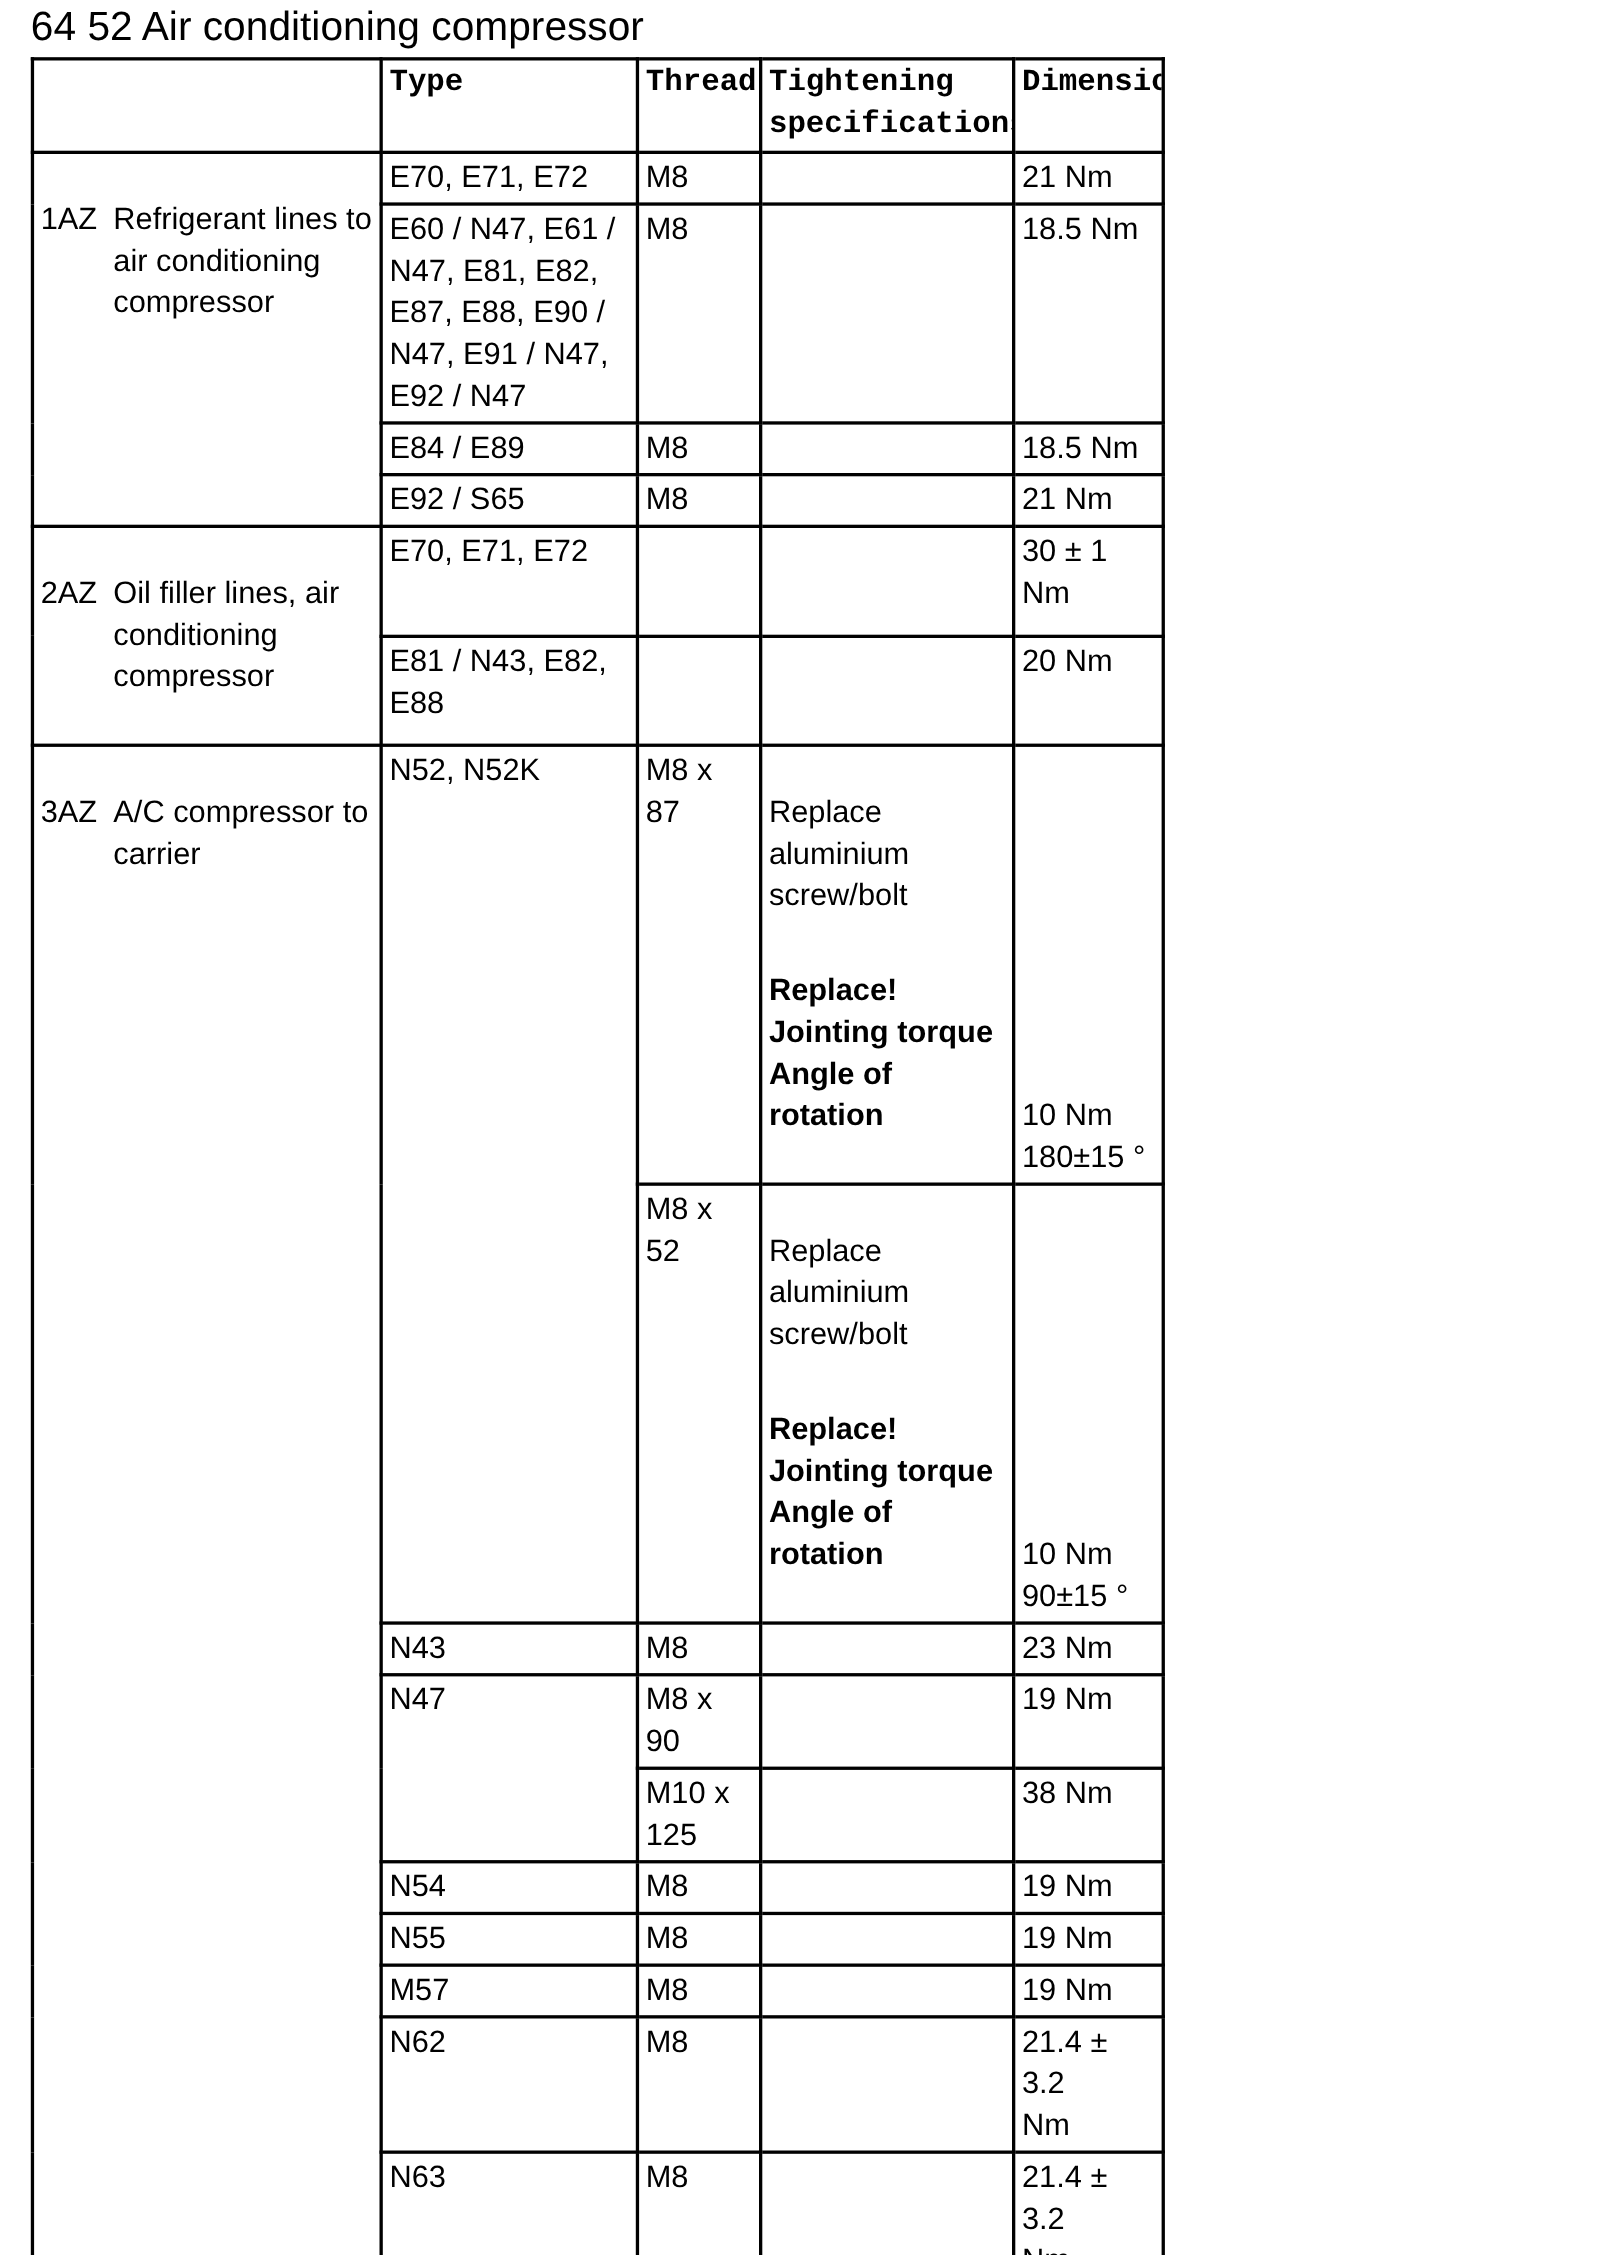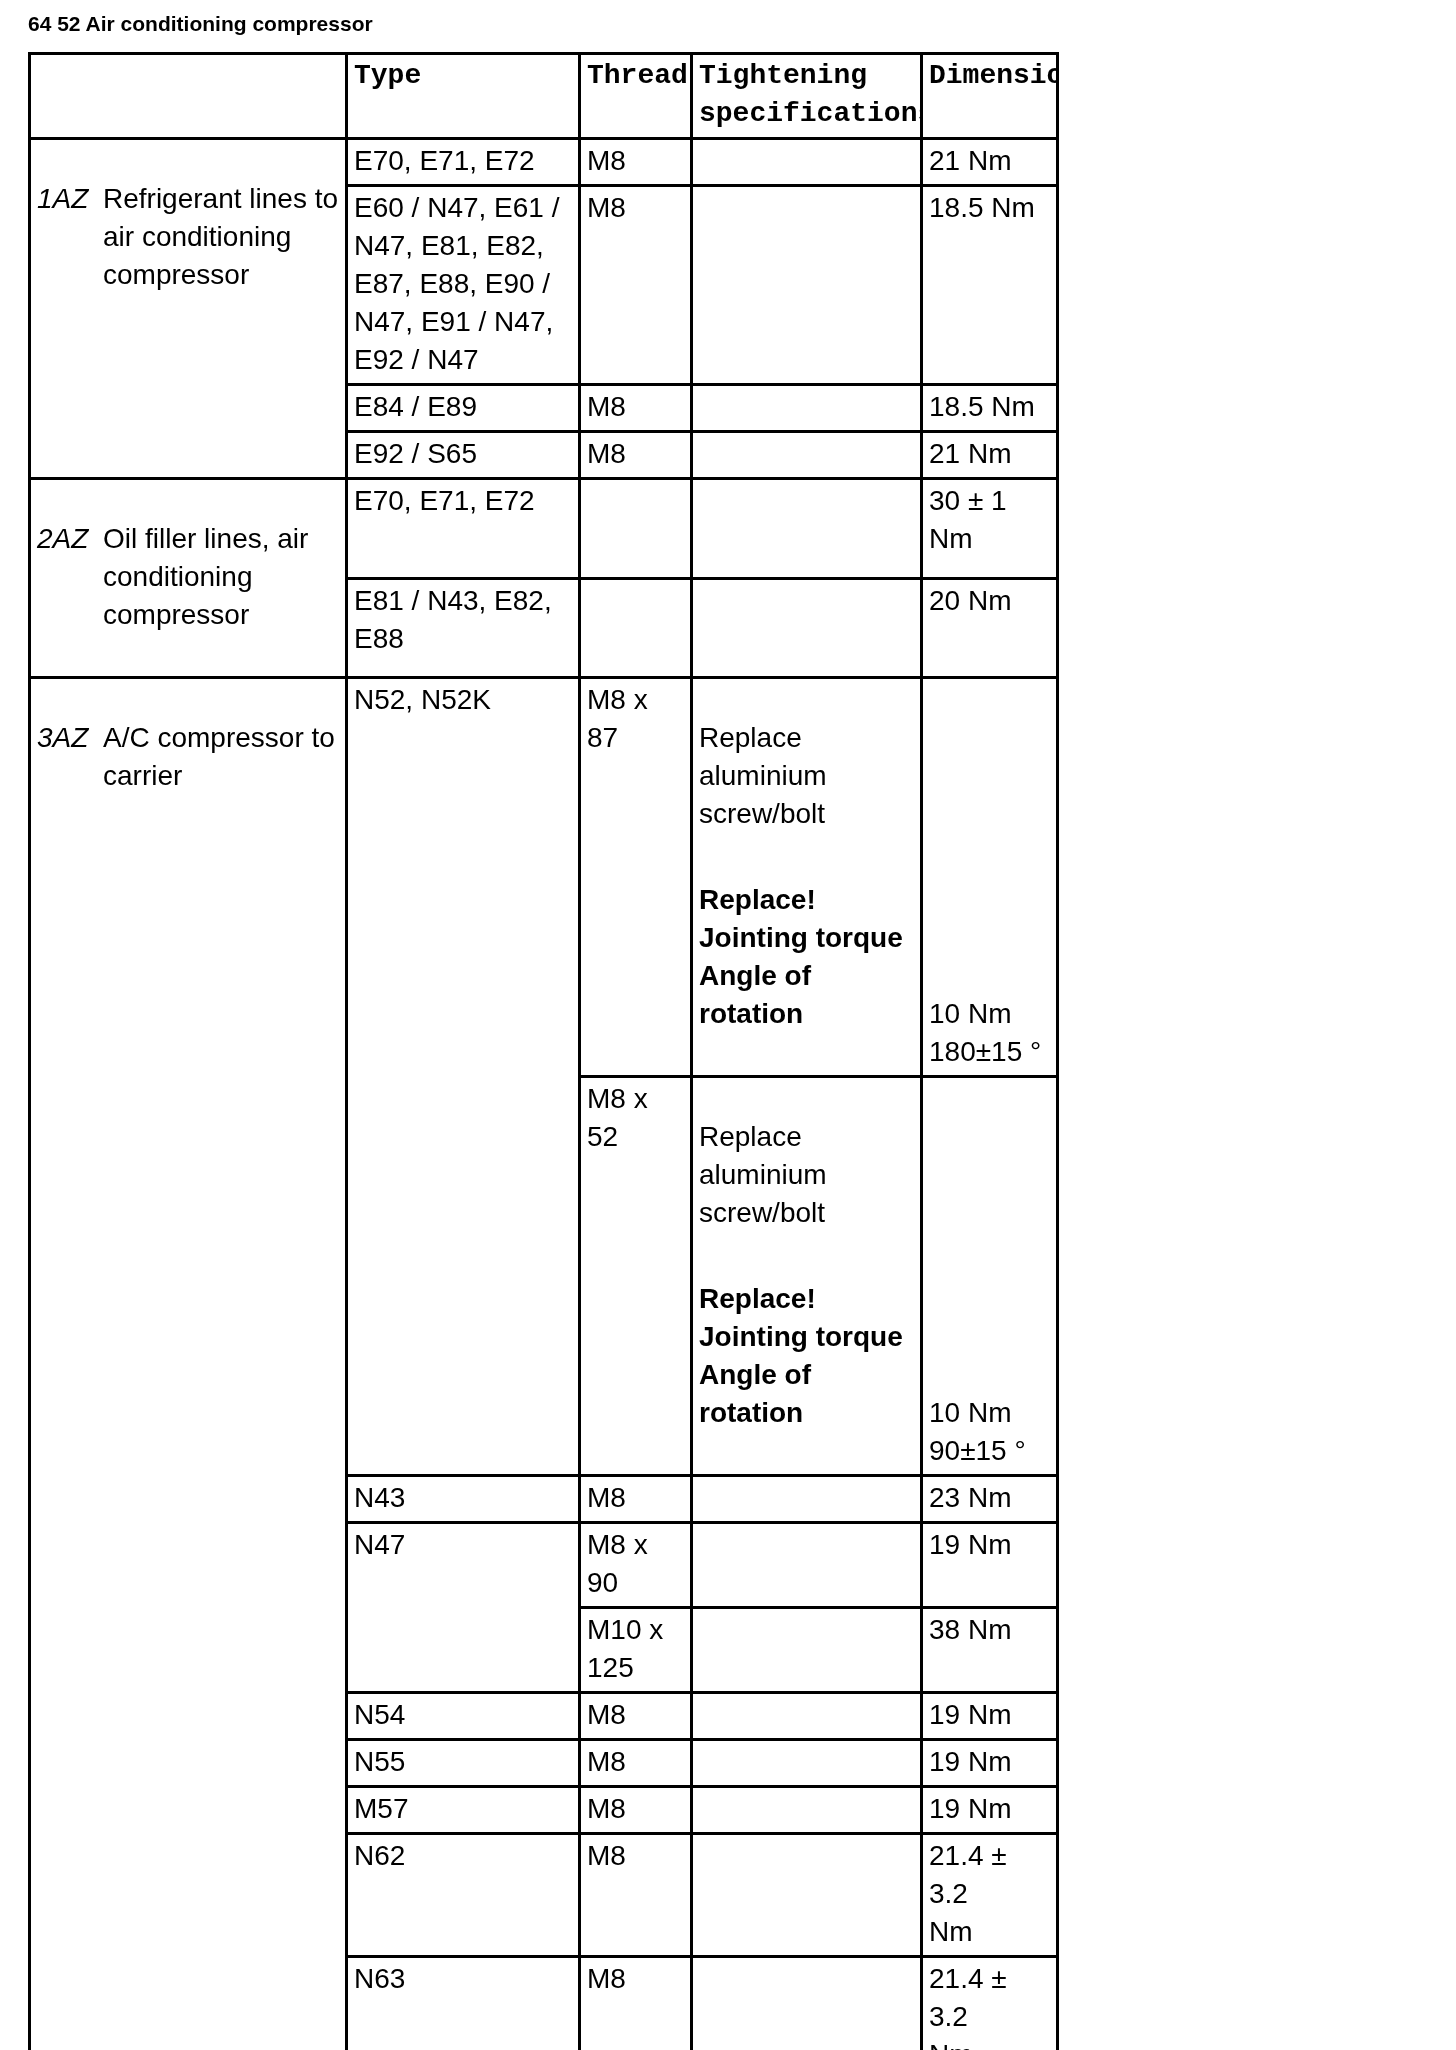--- a/index.html
+++ b/index.html
@@ -11,22 +11,22 @@
     width: 1456px;
     height: 2050px;
     overflow: hidden;
     font-family: "Liberation Sans", sans-serif;
     color: #000000;
   }
   .page {
     padding: 6px 0 0 28px;
   }
   .title {
-    font-size: 21px;
-    font-weight: bold;
+    font-size: 37px;
+    font-weight: normal;
     line-height: 36px;
     margin: 0 0 10px 0;
   }
   table.spec {
     border-collapse: collapse;
     table-layout: fixed;
     width: 1028px;
   }
   col.c-id     { width: 317px; }
   col.c-type   { width: 233px; }
@@ -40,21 +40,21 @@
     padding: 2px 6px 4px 6px;
     font-size: 28px;
     line-height: 38px;
     white-space: pre-line;
     overflow: hidden;
   }
   th { font-weight: bold; font-family: Liberation Mono, monospace; }
   th.dim-h { text-align: center; }
   td.vbottom { vertical-align: bottom; }
   .idwrap { display: flex; }
-  .iid   { flex: 0 0 66px; font-style: italic; }
+  .iid   { flex: 0 0 66px; }
   .idesc { flex: 1 1 auto; }
   .p2 { margin-top: 10px; font-weight: bold; }
 </style>
 </head>
 <body>
 
 <div class="page">
   <h1 class="title">64 52 Air conditioning compressor</h1>
 
   <table class="spec">

